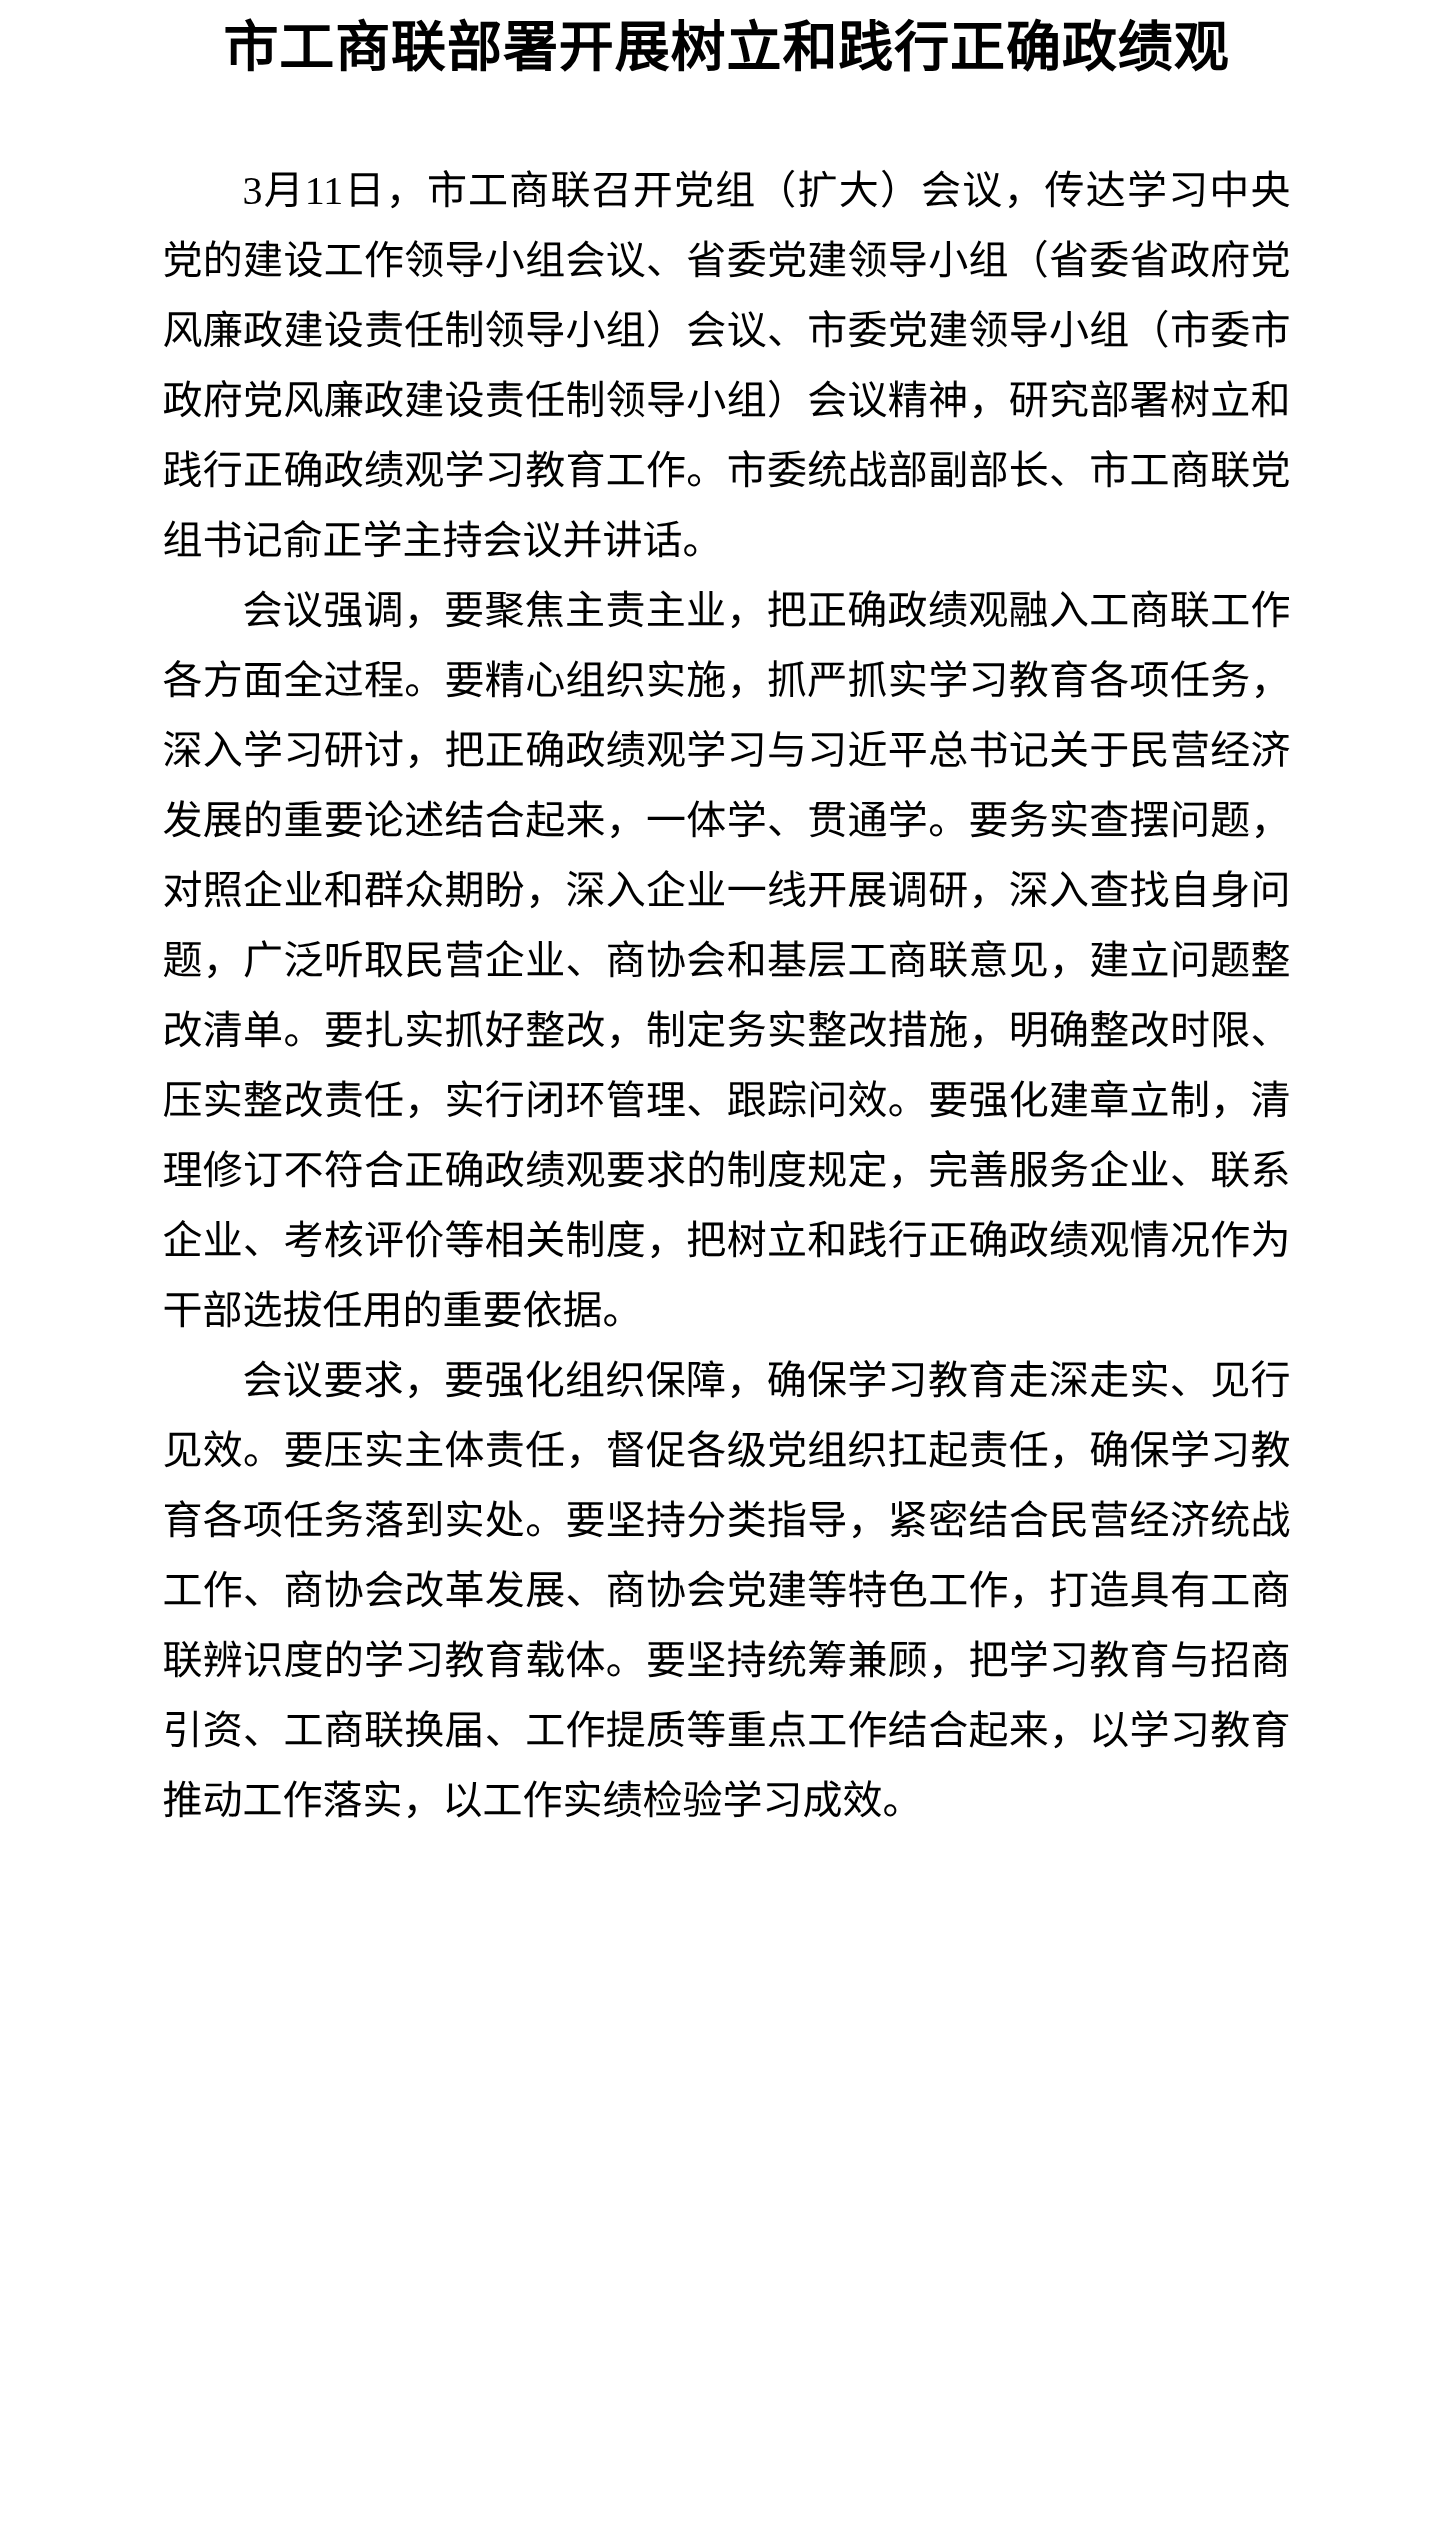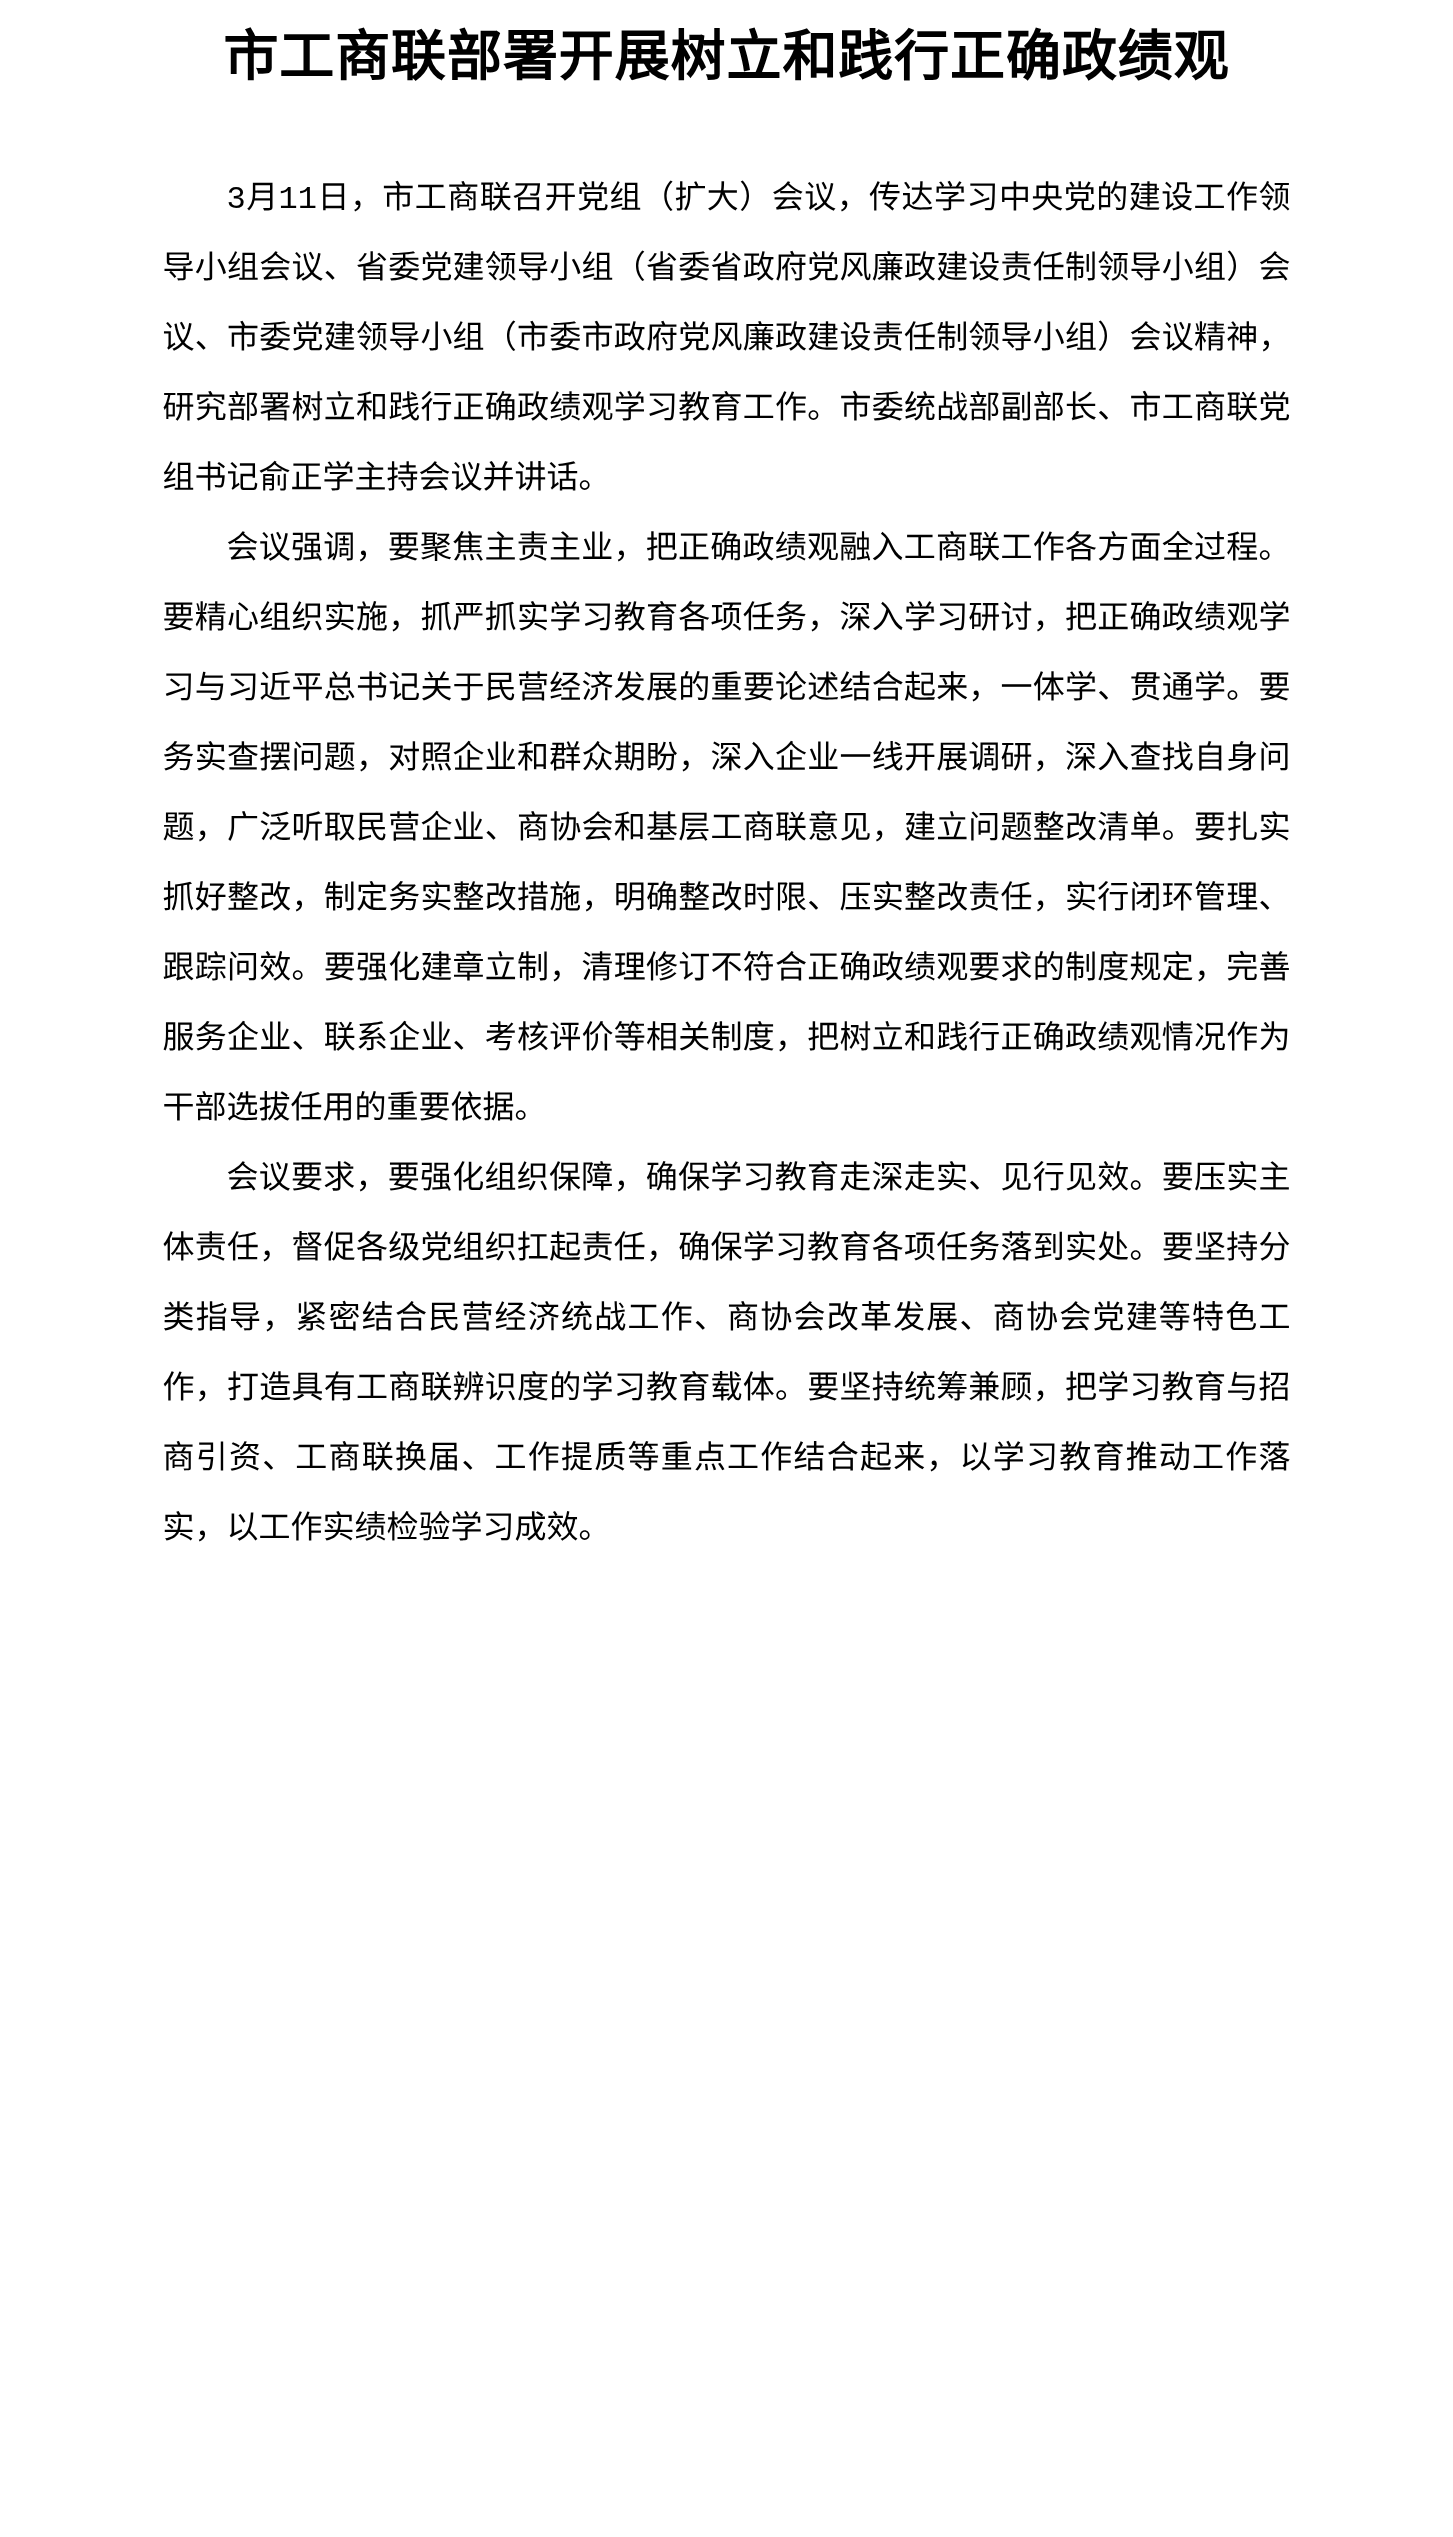--- a/index.html
+++ b/index.html
@@ -13,38 +13,38 @@
     height: 2538px;
     overflow: hidden;
     font-family: "Liberation Serif", "DejaVu Serif", serif;
   }
   .page {
     width: 1128px;
     margin: 0 auto;
     padding-top: 5.5px;
   }
   .doc-title {
-    margin: 13px;
+    margin: 4px;
     font-size: 55px;
     line-height: 75px;
     font-weight: 700;
     text-align: center;
     letter-spacing: 0.9px;
     font-family: "Liberation Serif", "DejaVu Serif", serif;
   }
   .title-line {
     display: block;
   }
   .doc-body {
     margin-top: 71px;
-    font-size: 32px;
+    font-size: 40px;
     line-height: 70px;
     text-align: justify;
     text-justify: inter-ideograph;
-    font-family: Liberation Mono, monospace;
+    font-family: Liberation Serif, serif;
   }
   .doc-body p.para {
     margin: 0;
     padding: 0;
     text-indent: 2em;
   }
 </style>
 </head>
 <body>
 

